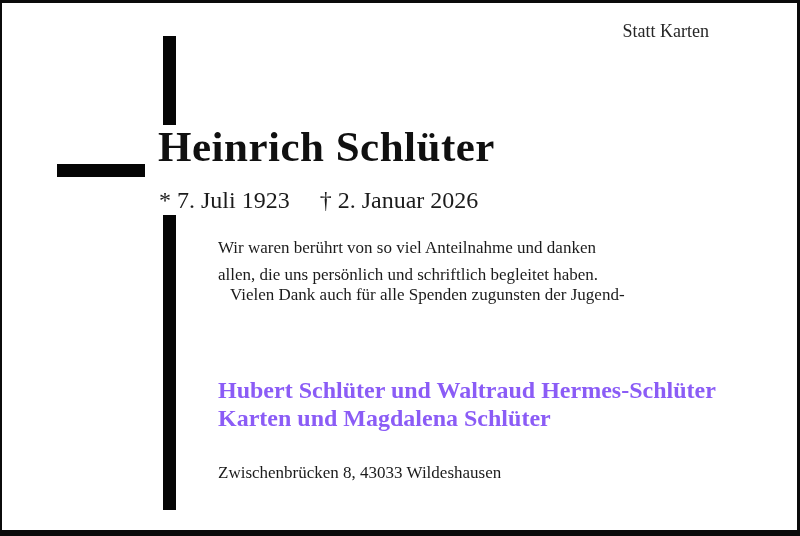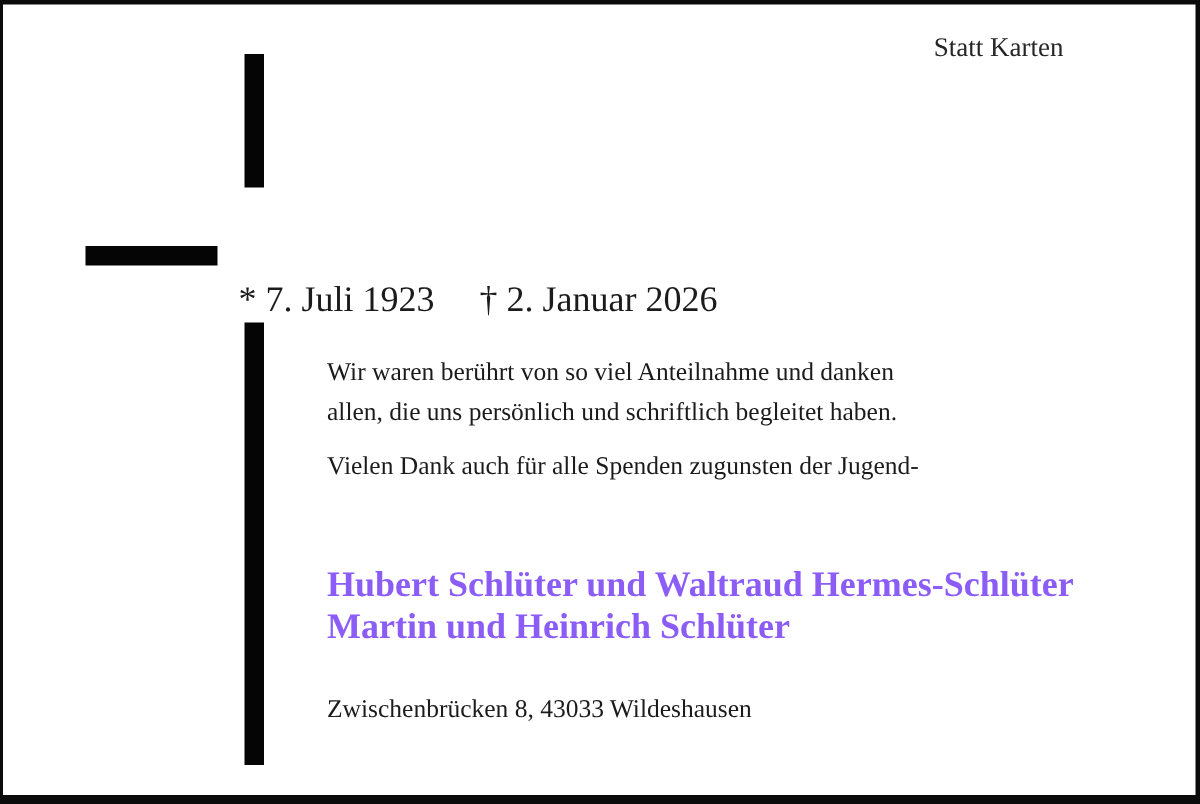--- a/index.html
+++ b/index.html
@@ -82,21 +82,21 @@
     margin: 0;
     font-size: 17px;
     line-height: 27px;
     color: #1b1b1b;
   }
   .textblock .line {
     display: block;
     white-space: nowrap;
   }
   .para1 { top: 231px; }
-  .para2 { top: 294px; }
+  .para2 { top: 278px; margin-left: 12px; }
   .mourners {
     top: 373px;
     font-size: 24px;
     line-height: 28px;
     font-weight: bold;
     color: #8b5cf6;
   }
   .address { top: 456px; }
 </style>
 </head>
@@ -105,36 +105,37 @@
 <div class="ad">
 
   <div class="statt">Statt Karten</div>
 
   <div>
     <div class="cross-bar cross-top"></div>
     <div class="cross-bar cross-arm"></div>
     <div class="cross-bar cross-bottom"></div>
   </div>
 
+  <h1 class="name">Heinrich Schlüter</h1>
 
   <div class="dates">
     <span class="birth">* 7. Juli 1923</span><span class="death">† 2. Januar 2026</span>
   </div>
 
   <p class="textblock para1">
     <span class="line">Wir waren berührt von so viel Anteilnahme und danken</span>
     <span class="line">allen, die uns persönlich und schriftlich begleitet haben.</span>
   </p>
 
   <p class="textblock para2">
     <span class="line">Vielen Dank auch für alle Spenden zugunsten der Jugend-</span>
   </p>
 
   <p class="textblock mourners">
     <span class="line">Hubert Schlüter und Waltraud Hermes-Schlüter</span>
-    <span class="line">Martin und Heinrich Schlüter</span>
+    <span class="line">Karten und Magdalena Schlüter</span>
   </p>
 
   <p class="textblock address">
     <span class="line">Zwischenbrücken 8, 43033 Wildeshausen</span>
   </p>
 
 </div>
 
 </body></html>

